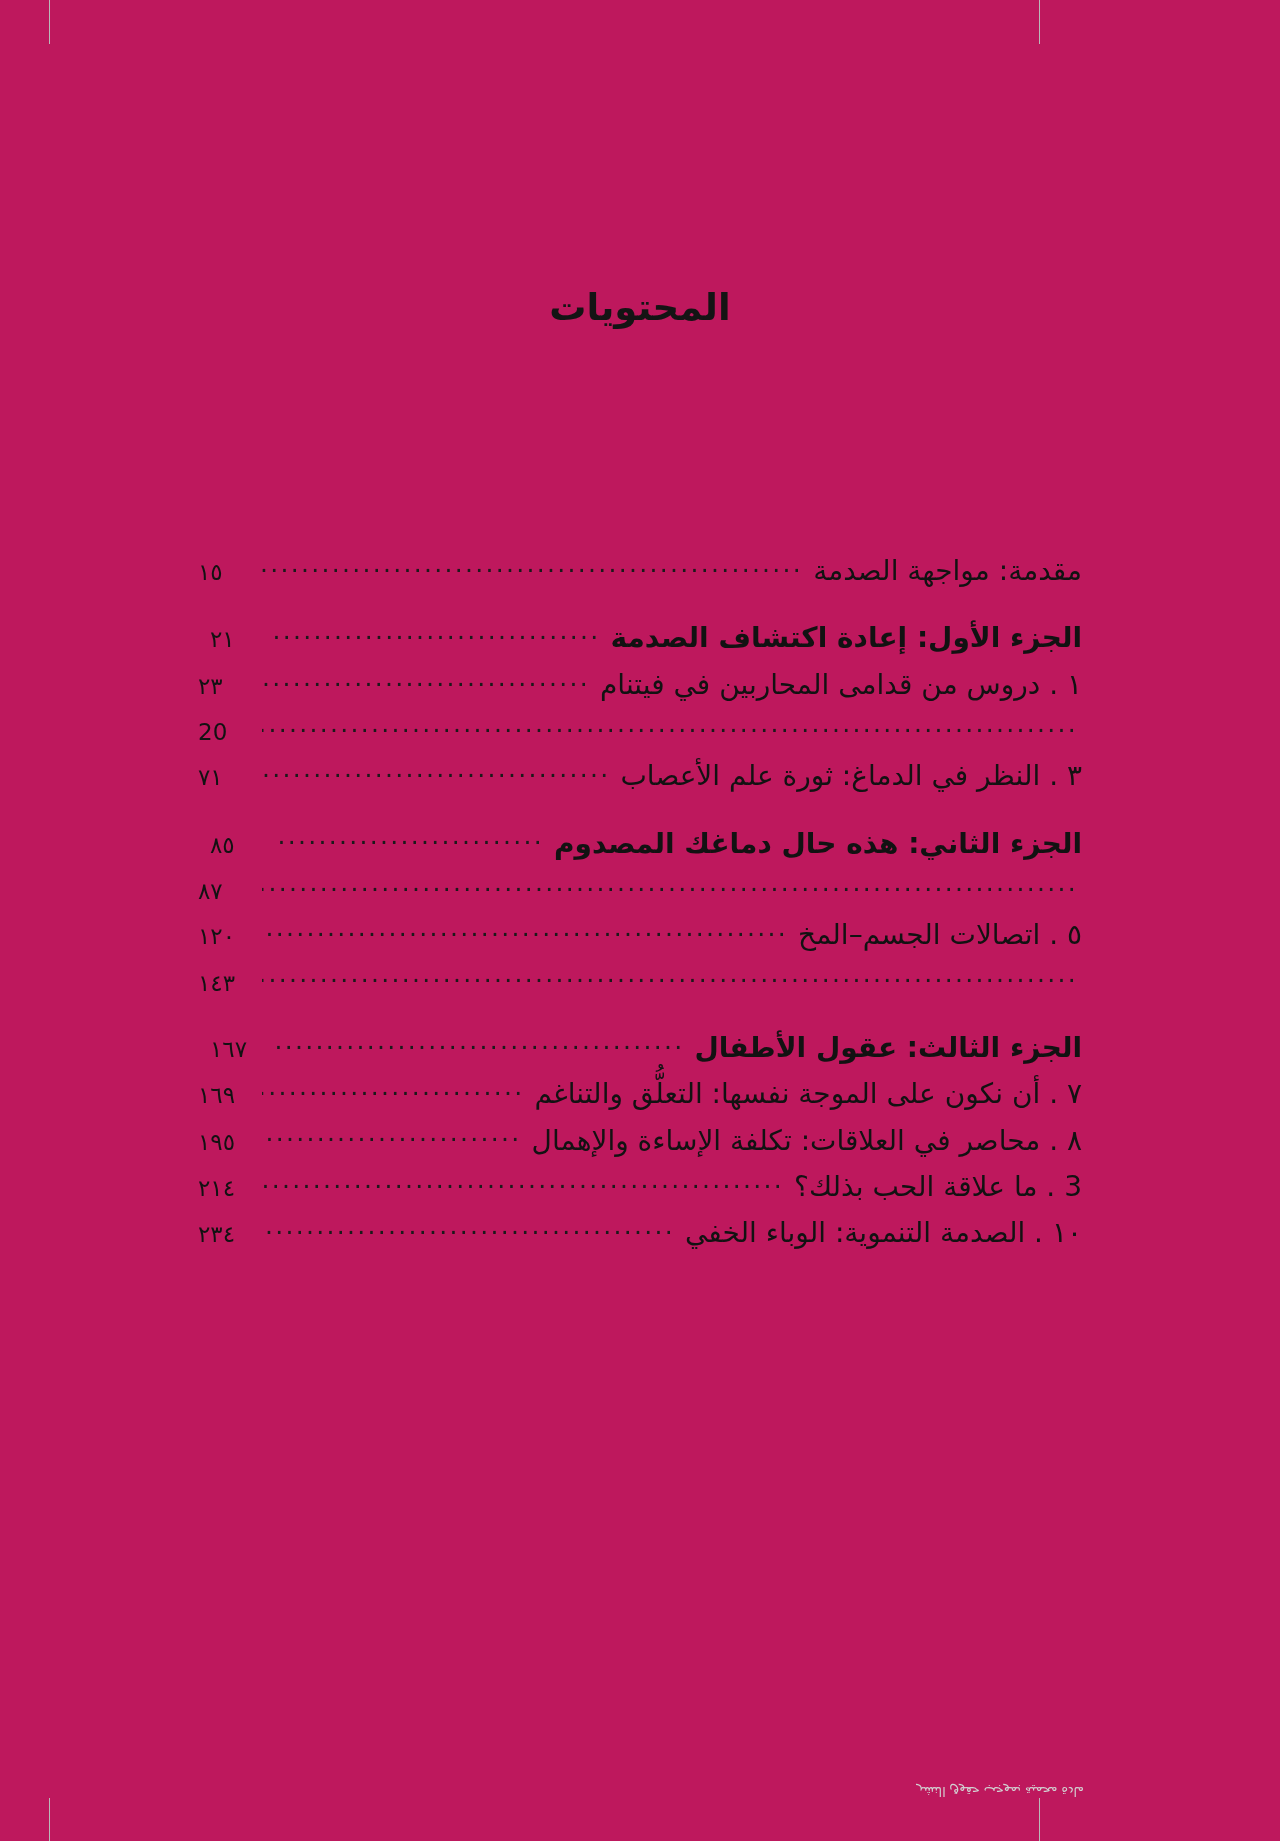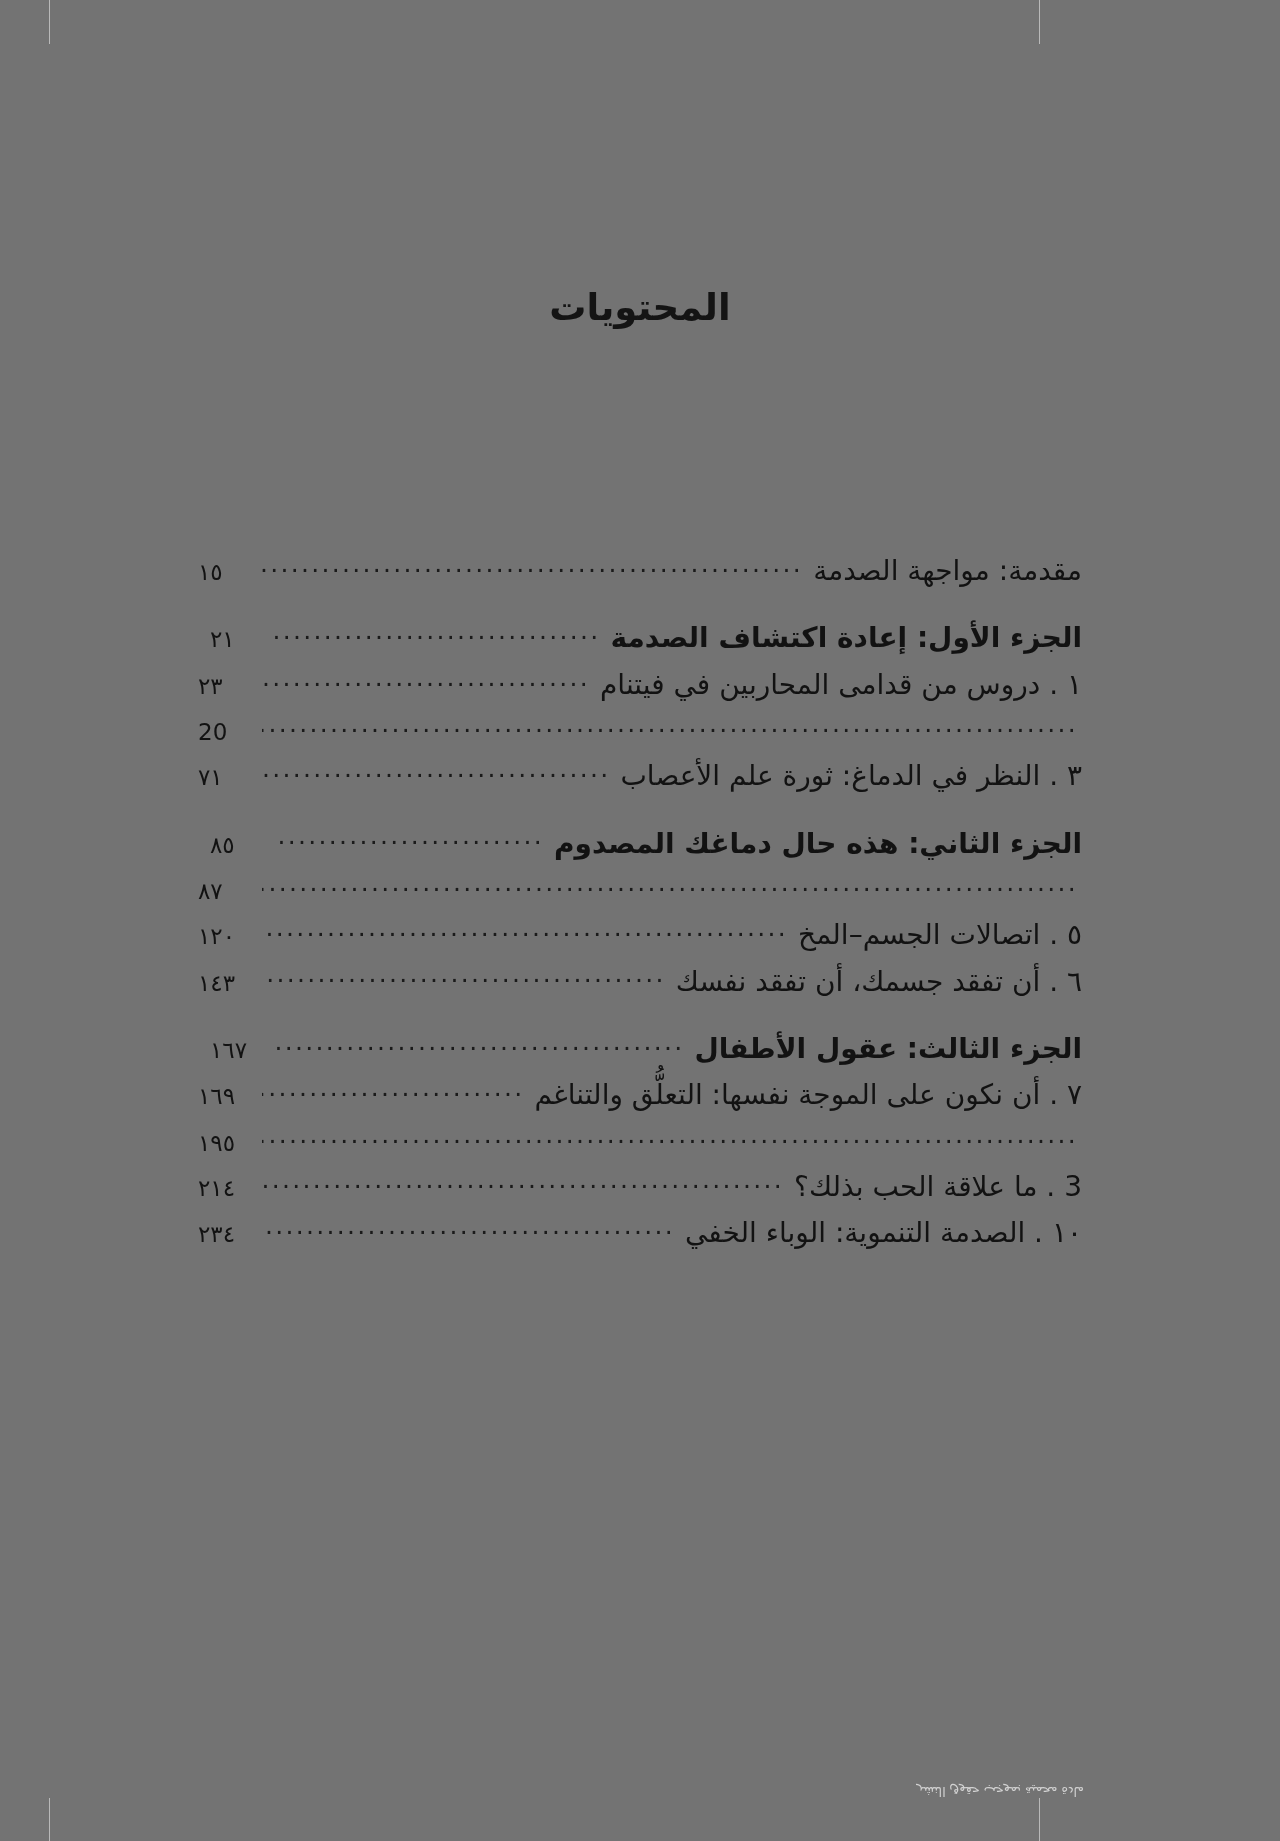--- a/index.html
+++ b/index.html
@@ -4,21 +4,21 @@
 <style>
   html, body {
     margin: 0;
     padding: 0;
     background: #ffffff;
   }
   .page {
     position: relative;
     width: 1280px;
     height: 1841px;
-    background: #737373;
+    background: #be185d;
     margin: 0 auto;
     overflow: hidden;
     font-family: "DejaVu Sans", "Liberation Sans", sans-serif;
     color: #111111;
   }
 
   
   .crop-mark {
     position: absolute;
     background: #b9b9b9;
@@ -165,35 +165,35 @@
       <div class="toc-row normal">
         <span class="row-leader"></span>
         <span class="row-page">٨٧</span>
       </div>
       <div class="toc-row normal">
         <span class="row-label">٥ . اتصالات الجسم–المخ</span>
         <span class="row-leader"></span>
         <span class="row-page">١٢٠</span>
       </div>
       <div class="toc-row normal">
-        <span class="row-label">٦ . أن تفقد جسمك، أن تفقد نفسك</span>
         <span class="row-leader"></span>
         <span class="row-page">١٤٣</span>
       </div>
       <div class="toc-row part spacer-before">
         <span class="row-label">الجزء الثالث: عقول الأطفال</span>
         <span class="row-leader"></span>
         <span class="row-page">١٦٧</span>
       </div>
       <div class="toc-row normal">
         <span class="row-label">٧ . أن نكون على الموجة نفسها: التعلُّق والتناغم</span>
         <span class="row-leader"></span>
         <span class="row-page">١٦٩</span>
       </div>
       <div class="toc-row normal">
+        <span class="row-label">٨ . محاصر في العلاقات: تكلفة الإساءة والإهمال</span>
         <span class="row-leader"></span>
         <span class="row-page">١٩٥</span>
       </div>
       <div class="toc-row normal">
         <span class="row-label">3 . ما علاقة الحب بذلك؟</span>
         <span class="row-leader"></span>
         <span class="row-page">٢١٤</span>
       </div>
       <div class="toc-row normal">
         <span class="row-label">١٠ . الصدمة التنموية: الوباء الخفي</span>

